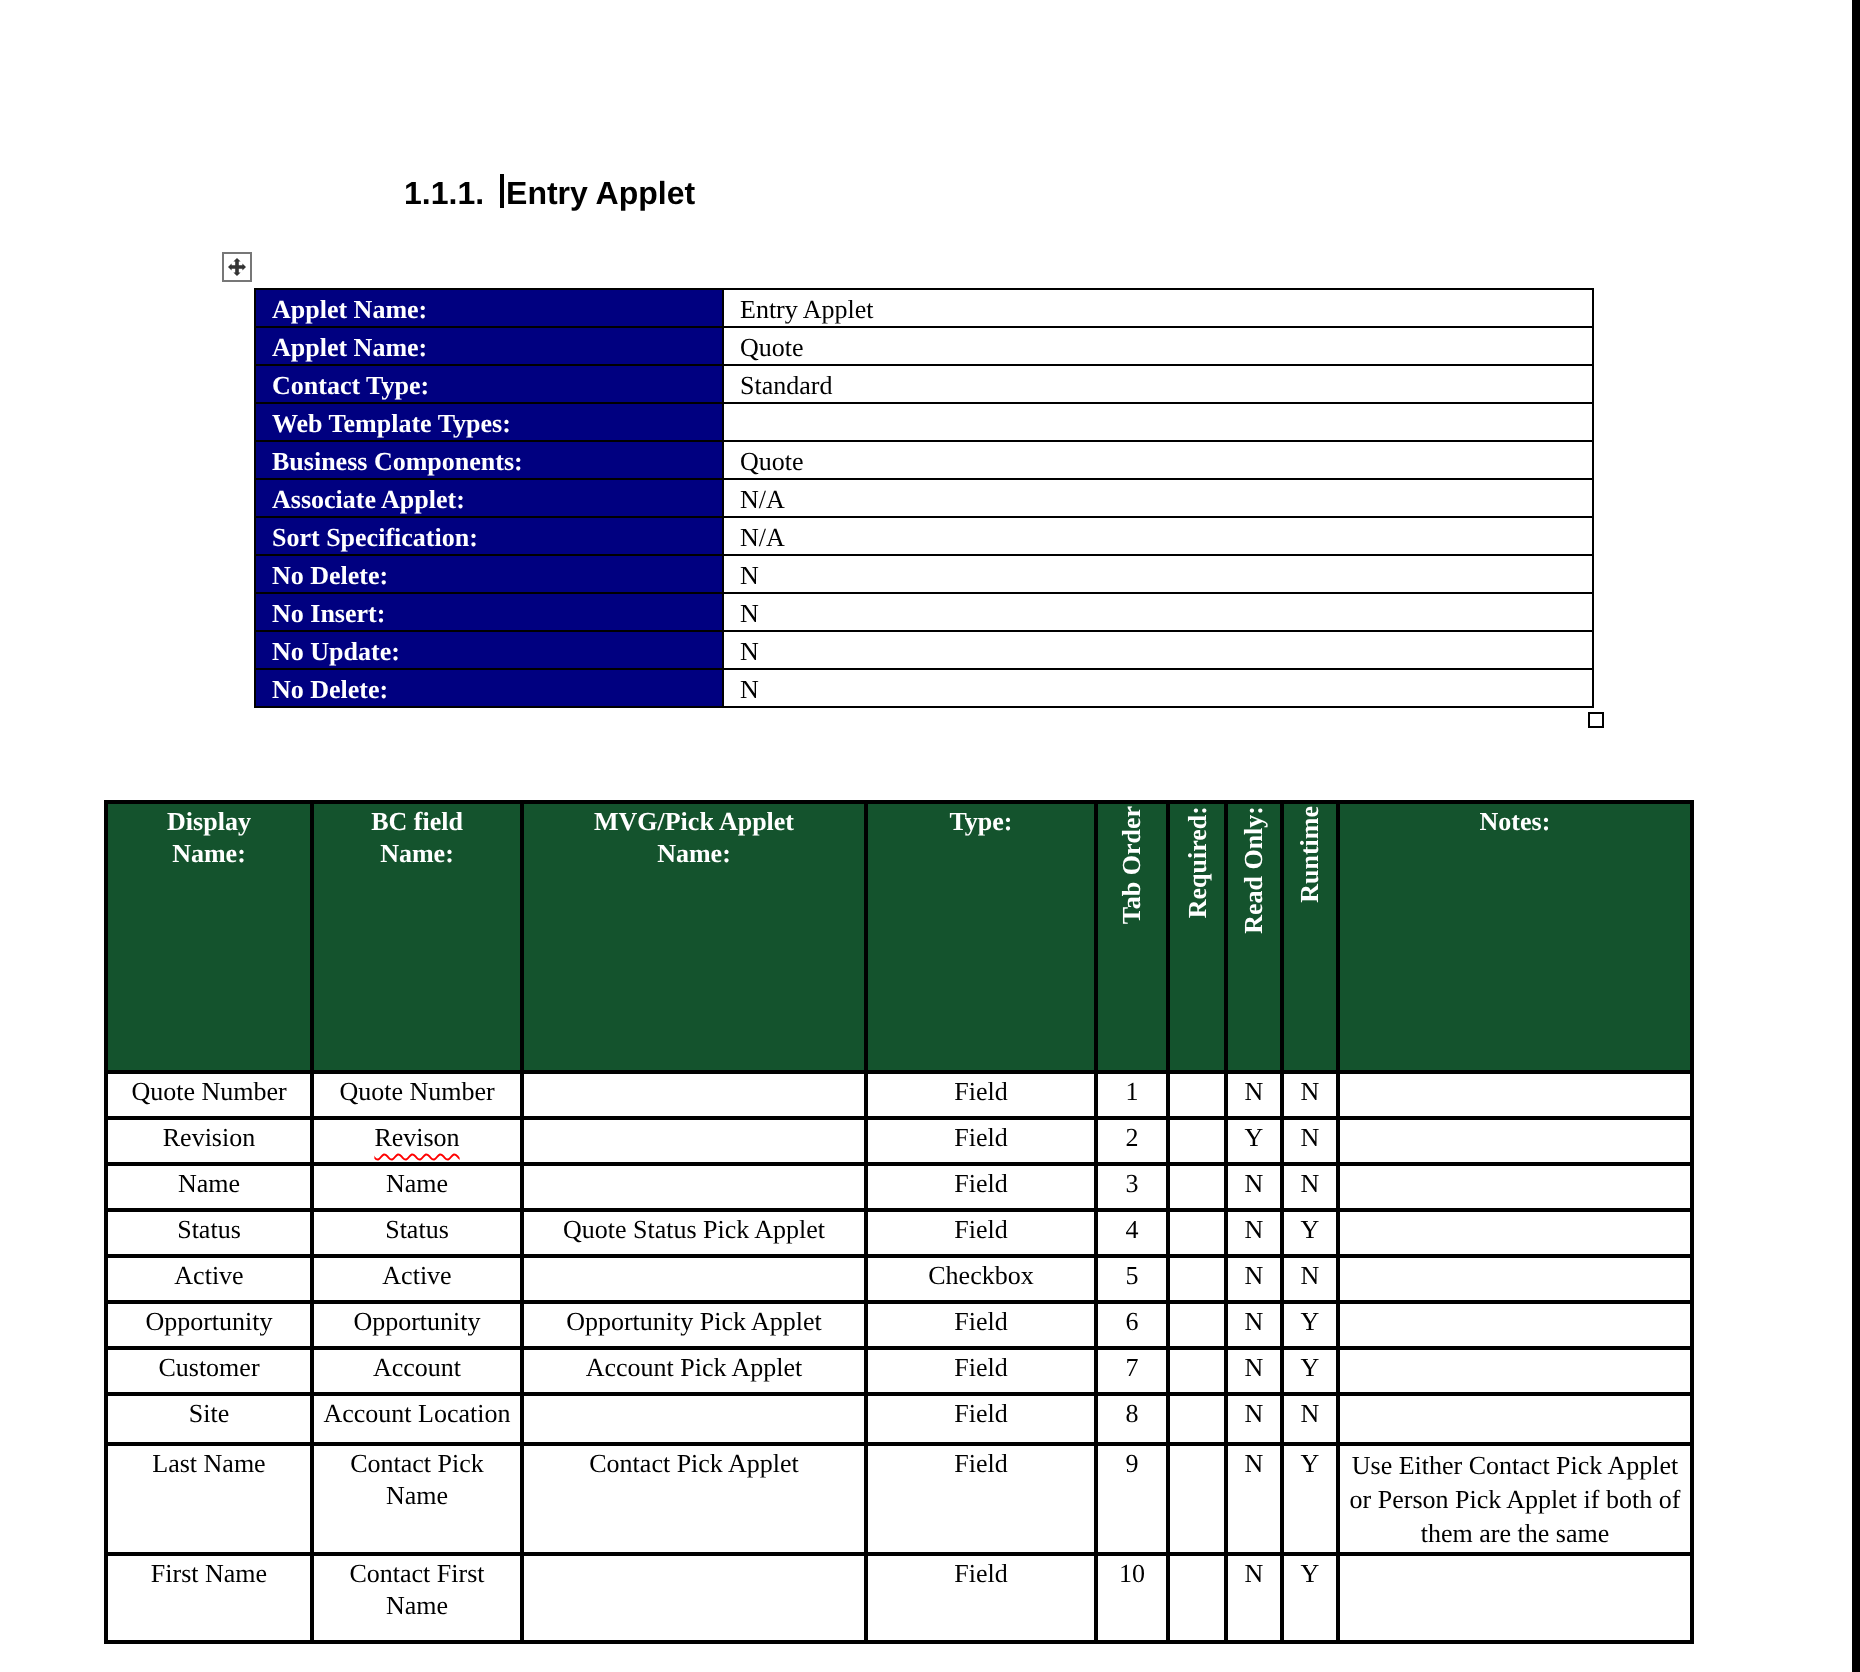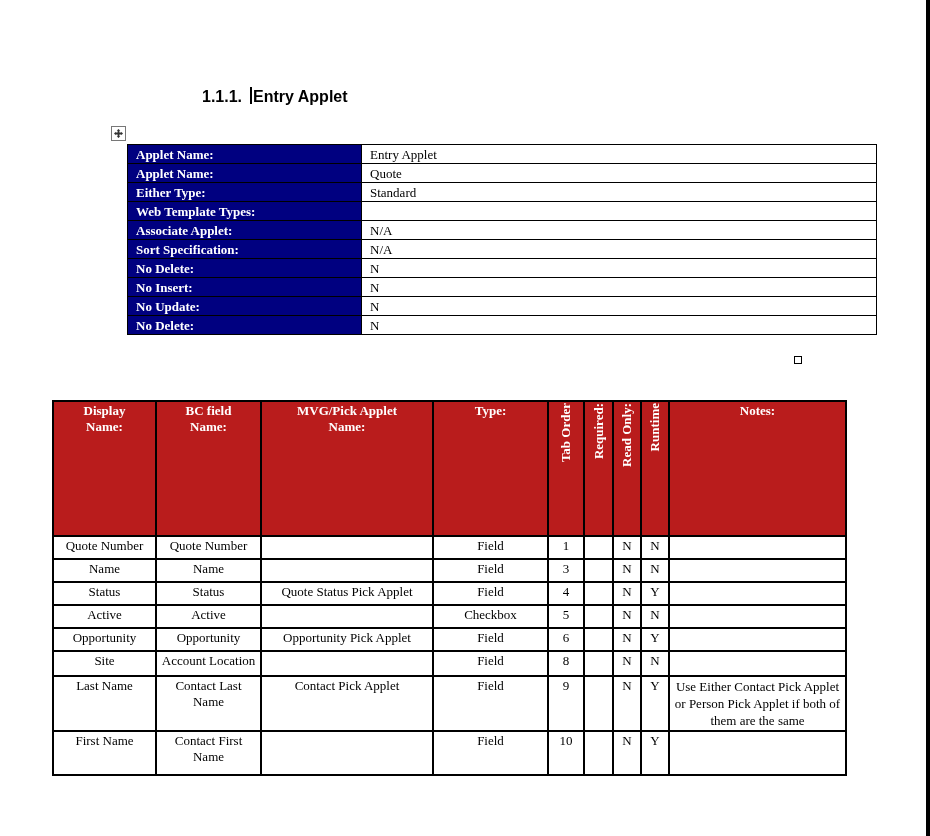--- a/index.html
+++ b/index.html
@@ -27,21 +27,21 @@
 
   
   .move-handle{
     position:absolute;left:111px;top:126px;width:13px;height:13px;
     border:1px solid #777;background:#fff;
     display:flex;align-items:center;justify-content:center;
   }
 
   
   table.props{
-    position:absolute;left:127px;top:144px;width:750px;
+    position:absolute;left:127px;top:144px;width:670px;
     border-collapse:collapse;table-layout:fixed;font-size:13px;padding-left:30px;
   }
   table.props td{
     border:1px solid #000;height:18px;line-height:15px;
     padding:0 2px 0 8px;overflow:hidden;white-space:nowrap;
   }
   td.plabel{background:#000080;color:#fff;font-weight:bold;width:223px;}
   td.pvalue{background:#fff;color:#000;}
 
   .resize-handle{
@@ -52,21 +52,21 @@
   
   table.fields{
     position:absolute;left:52px;top:400px;width:793px;
     border-collapse:collapse;table-layout:fixed;font-size:13px;
   }
   table.fields th, table.fields td{
     border:2px solid #000;vertical-align:top;text-align:center;
     padding:1px 2px;overflow:hidden;
   }
   table.fields th{
-    background:#b91c1c;color:#fff;font-weight:bold;
+    background:#14532d;color:#fff;font-weight:bold;
     white-space:pre-line;line-height:16px;
   }
   tr.hdr{height:135px;}
   th.vhead{vertical-align:bottom;padding-bottom:8px;}
   .vtext{
     display:inline-block;writing-mode:vertical-rl;transform:rotate(180deg);
     font-weight:bold;white-space:nowrap;line-height:14px;
   }
   tr.r-std{height:23px;}
   tr.r-site{height:25px;}
@@ -103,26 +103,30 @@
   <tbody>
       <tr>
     <td class="plabel">Applet Name:</td>
     <td class="pvalue">Entry Applet</td>
   </tr>
   <tr>
     <td class="plabel">Applet Name:</td>
     <td class="pvalue">Quote</td>
   </tr>
   <tr>
-    <td class="plabel">Either Type:</td>
+    <td class="plabel">Contact Type:</td>
     <td class="pvalue">Standard</td>
   </tr>
   <tr>
     <td class="plabel">Web Template Types:</td>
     <td class="pvalue"></td>
+  </tr>
+  <tr>
+    <td class="plabel">Business Components:</td>
+    <td class="pvalue">Quote</td>
   </tr>
   <tr>
     <td class="plabel">Associate Applet:</td>
     <td class="pvalue">N/A</td>
   </tr>
   <tr>
     <td class="plabel">Sort Specification:</td>
     <td class="pvalue">N/A</td>
   </tr>
   <tr>
@@ -179,20 +183,31 @@
     <td>Quote Number</td>
     <td></td>
     <td>Field</td>
     <td class="tab">1</td>
     <td></td>
     <td>N</td>
     <td>N</td>
     <td class="notes"></td>
   </tr>
   <tr class="r-std">
+    <td>Revision</td>
+    <td><span class="wavy">Revison</span></td>
+    <td></td>
+    <td>Field</td>
+    <td class="tab">2</td>
+    <td></td>
+    <td>Y</td>
+    <td>N</td>
+    <td class="notes"></td>
+  </tr>
+  <tr class="r-std">
     <td>Name</td>
     <td>Name</td>
     <td></td>
     <td>Field</td>
     <td class="tab">3</td>
     <td></td>
     <td>N</td>
     <td>N</td>
     <td class="notes"></td>
   </tr>
@@ -222,34 +237,45 @@
     <td>Opportunity</td>
     <td>Opportunity</td>
     <td>Opportunity Pick Applet</td>
     <td>Field</td>
     <td class="tab">6</td>
     <td></td>
     <td>N</td>
     <td>Y</td>
     <td class="notes"></td>
   </tr>
+  <tr class="r-std">
+    <td>Customer</td>
+    <td>Account</td>
+    <td>Account Pick Applet</td>
+    <td>Field</td>
+    <td class="tab">7</td>
+    <td></td>
+    <td>N</td>
+    <td>Y</td>
+    <td class="notes"></td>
+  </tr>
   <tr class="r-site">
     <td>Site</td>
     <td>Account Location</td>
     <td></td>
     <td>Field</td>
     <td class="tab">8</td>
     <td></td>
     <td>N</td>
     <td>N</td>
     <td class="notes"></td>
   </tr>
   <tr class="r-last">
     <td>Last Name</td>
-    <td>Contact Last Name</td>
+    <td>Contact Pick Name</td>
     <td>Contact Pick Applet</td>
     <td>Field</td>
     <td class="tab">9</td>
     <td></td>
     <td>N</td>
     <td>Y</td>
     <td class="notes">Use Either Contact Pick Applet or Person Pick Applet if both of them are the same</td>
   </tr>
   <tr class="r-first">
     <td>First Name</td>

